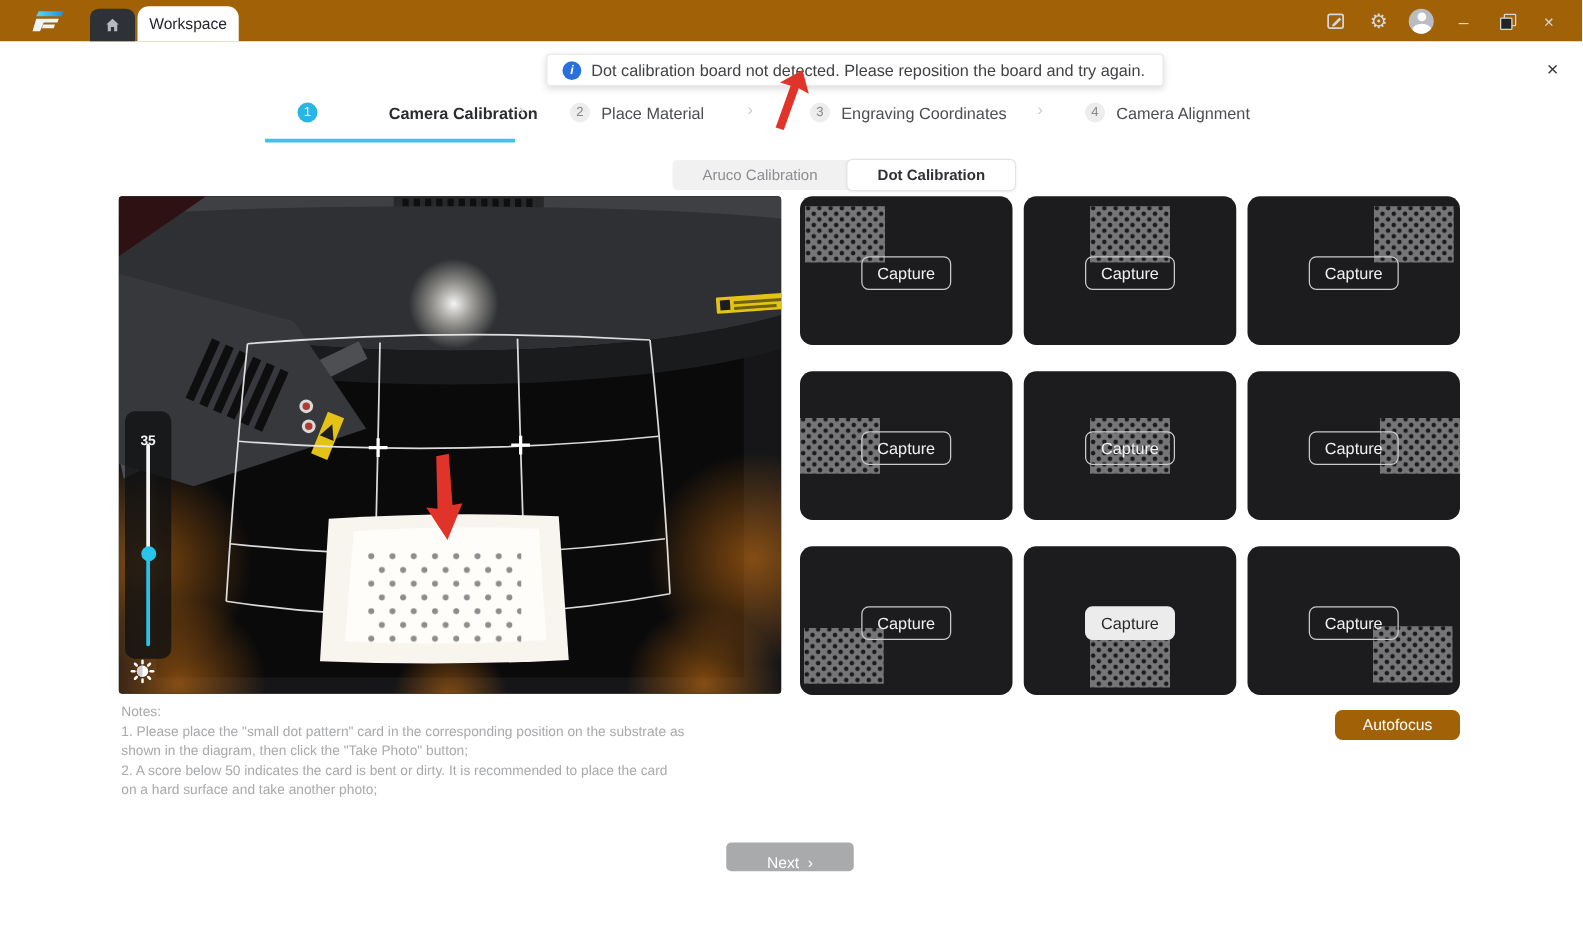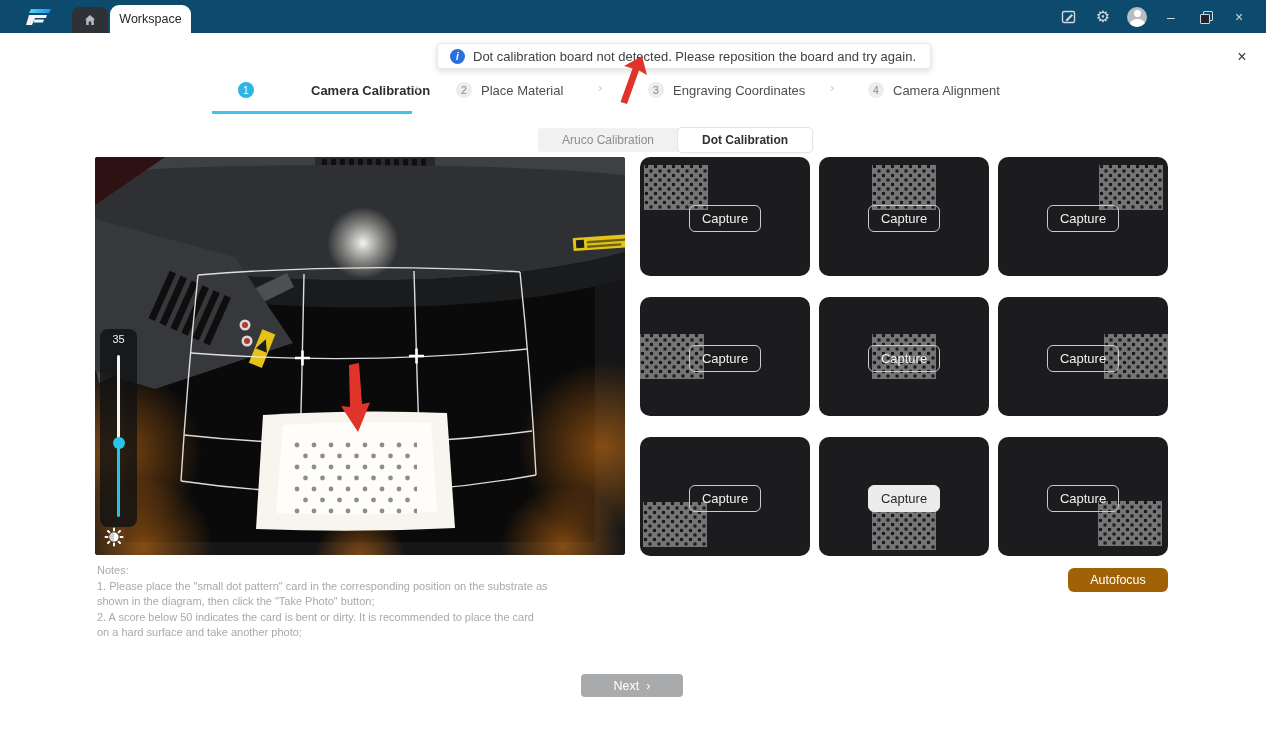--- a/index.html
+++ b/index.html
@@ -1,21 +1,21 @@
 <!DOCTYPE html>
 <html><head>
 <meta charset="utf-8">
 <style>
   * { margin:0; padding:0; box-sizing:border-box; }
   html,body { width:1266px; height:750px; }
   body { font-family:"Liberation Sans", sans-serif; background:#fff; }
   .app { position:relative; width:1266px; height:750px; background:#fff; overflow:hidden; }
 
   
-  .titlebar { position:absolute; left:0; top:0; width:1266px; height:33px; background:#0c4a6e;text-decoration:underline; }
+  .titlebar { position:absolute; left:0; top:0; width:1266px; height:33px; background:#a16207;text-decoration:underline; }
   .logo { position:absolute; left:18px; top:3px; width:44px; height:28px; }
   .home-tab { position:absolute; left:72px; top:7px; width:36px; height:26px; background:#2e3237;
               border-radius:7px 7px 0 0; display:flex; align-items:center; justify-content:center; }
   .home-glyph { width:12px; height:12px; }
   .ws-tab { position:absolute; left:110px; top:5px; width:81px; height:28px; background:#ffffff;
             border-radius:9px 9px 0 0; display:flex; align-items:center; justify-content:center;
             font-size:12.5px; color:#24262b; }
   .tb-icons { position:absolute; right:10px; top:0; height:33px; display:flex; align-items:center; gap:0; }
   .tb-btn { width:34px; height:33px; display:flex; align-items:center; justify-content:center; color:#d4d7db; font-size:14px; }
   .gear { font-size:16px; }
@@ -54,21 +54,21 @@
   .caltab { height:24px; display:flex; align-items:center; padding:0 24px; font-size:12px; color:#8b8d90;
             border-radius:4px; white-space:nowrap; }
   .caltab.selected { background:#fff; color:#2e3033; font-weight:bold; box-shadow:0 0 0 1px #e4e4e5, 0 1px 3px rgba(0,0,0,.08); }
 
   
   .camera { position:absolute; left:95px; top:157px; width:530px; height:398px; background:#0c0c0d;
             border-radius:3px; overflow:hidden; }
   .cam-scene { position:absolute; left:0; top:0; }
   .exp-panel { position:absolute; left:5px; top:172px; width:37px; height:198px; background:rgba(16,17,18,0.78);
                border-radius:8px; z-index:4; }
-  .exp-val { position:absolute; left:0; top:4px; width:37px; text-align:center; color:#f2f2f2; font-size:11px; }
+  .exp-val { position:absolute; left:0; top:18px; width:37px; text-align:center; color:#f2f2f2; font-size:11px;font-weight:bold; }
   .exp-track-top { position:absolute; left:17px; top:26px; width:3px; height:88px; background:#f5f5f5; border-radius:2px; }
   .exp-track-bot { position:absolute; left:17px; top:114px; width:3px; height:74px; background:#29c2e8; border-radius:2px; }
   .exp-handle { position:absolute; left:12.5px; top:108px; width:12px; height:12px; border-radius:50%; background:#29c2e8; }
   .brightness { position:absolute; left:9px; top:370px; z-index:4; }
 
   
   .grid { position:absolute; left:640px; top:157px; width:528px; height:399px; display:grid;
           grid-template-columns:170px 170px 170px; grid-template-rows:119px 119px 119px; gap:21px 9px; }
   .tile { position:relative; background:#1c1c1e; border-radius:10px; overflow:hidden; }
   .dotcard { position:absolute; width:64px; height:45px; background:rgba(255,255,255,0.40); z-index:1;
@@ -91,21 +91,21 @@
   .cap-btn { position:absolute; left:50%; transform:translateX(-50%); top:48px; width:72px; height:27px;
              background:transparent; border:1px solid #c9cacc; border-radius:6px; color:#f0f0f1;
              font-size:13px; font-family:"Liberation Sans",sans-serif; z-index:2; }
   .cap-btn.pressed { background:#ececec; color:#2a2a2a; border-color:#ececec; }
 
   
   .autofocus { position:absolute; left:1068px; top:568px; width:100px; height:24px; background:#a16207;
                color:#fff; font-size:12.5px; border:none; border-radius:6px; font-family:"Liberation Sans",sans-serif; }
   .notes { position:absolute; left:97px; top:563px; width:452px; font-size:11px; line-height:15.5px; color:#a8a9ab; }
   .next-btn { position:absolute; left:581px; top:674px; width:102px; height:23px; background:#a9aaab; border:none;
-              border-radius:4px; color:#fff; font-size:12.5px; display:flex; align-items:center; justify-content:center;
+              border-radius:4px; color:#fff; font-size:12.5px; display:flex; align-items:flex-end; justify-content:center;
               gap:7px; font-family:"Liberation Sans",sans-serif; }
 </style>
 </head>
 <body>
 
 <div class="app">
 
   <div class="titlebar">
     <svg class="logo" viewBox="0 0 44 28">
       <defs>

